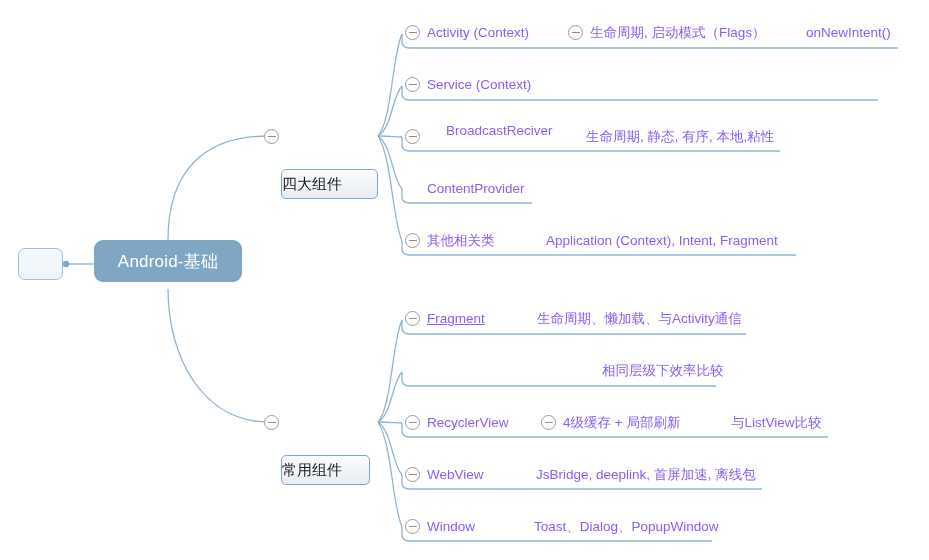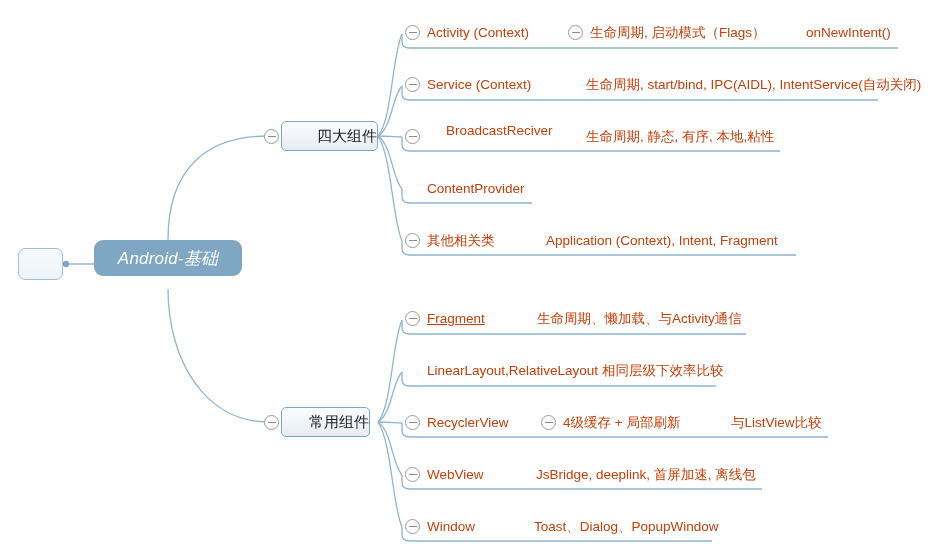--- a/index.html
+++ b/index.html
@@ -37,28 +37,29 @@
 
   
   .branch{
     position:absolute;
     box-sizing:border-box;
     border:1px solid #7ba7cd;
     border-radius:5px;
     background:linear-gradient(180deg,#fbfcfe 0%,#e7ecf2 100%);
     color:#1a1a1a;
     font-size:15px;
-    display:flex;align-items:center;justify-content:flex-end;
+    display:flex;align-items:center;justify-content:flex-start;
     white-space:nowrap;
+    margin-top:48px;
   }
 
   
   .leaf{
     position:absolute;
-    color:#c2410c;
+    color:#8b5cf6;
     font-size:13.5px;
     white-space:nowrap;
     line-height:1;
   }
   .leaf.cjk{font-size:13.5px;}
 
   
   .ico{
     position:absolute;
     width:15px;height:15px;
@@ -115,21 +116,21 @@
 
     </g>
 
     <circle cx="66" cy="264" r="3.2" fill="#7fa7c3"></circle>
   </svg>
 
   <div class="stub" style="left:18px;top:248px;width:45px;height:32px;">
     <span></span>
   </div>
 
-  <div class="central" style="left:94px;top:240px;width:148px;height:36px;font-style:italic;">
+  <div class="central" style="left:94px;top:240px;width:148px;height:42px;">
     <span>Android-基础</span>
   </div>
 
   <div class="ico" style="left:264px;top:129px;"></div>
   <div class="branch" style="left:281px;top:121px;width:97px;height:30px;">
     <span>四大组件</span>
   </div>
 
   <div class="ico" style="left:264px;top:415px;"></div>
   <div class="branch" style="left:281px;top:407px;width:89px;height:30px;">
@@ -137,37 +138,35 @@
   </div>
 
   <div class="ico" style="left:405px;top:25px;"></div>
   <div class="leaf" style="left:427px;top:26px;">Activity (Context)</div>
   <div class="ico" style="left:568px;top:25px;"></div>
   <div class="leaf cjk" style="left:590px;top:26px;">生命周期, 启动模式（Flags）</div>
   <div class="leaf" style="left:806px;top:26px;">onNewIntent()</div>
 
   <div class="ico" style="left:405px;top:77px;"></div>
   <div class="leaf" style="left:427px;top:78px;">Service (Context)</div>
-  <div class="leaf cjk" style="left:586px;top:78px;">生命周期, start/bind, IPC(AIDL), IntentService(自动关闭)</div>
 
   <div class="ico" style="left:405px;top:129px;"></div>
   <div class="leaf" style="left:427px;top:124px;margin-left:19px;">BroadcastReciver</div>
   <div class="leaf cjk" style="left:586px;top:130px;">生命周期, 静态, 有序, 本地,粘性</div>
 
   <div class="leaf" style="left:427px;top:182px;">ContentProvider</div>
 
   <div class="ico" style="left:405px;top:233px;"></div>
   <div class="leaf cjk" style="left:427px;top:234px;">其他相关类</div>
   <div class="leaf" style="left:546px;top:234px;">Application (Context), Intent, Fragment</div>
 
   <div class="ico" style="left:405px;top:311px;"></div>
   <div class="leaf" style="left:427px;top:312px;text-decoration:underline;">Fragment</div>
   <div class="leaf cjk" style="left:537px;top:312px;">生命周期、懒加载、与Activity通信</div>
 
-  <div class="leaf" style="left:427px;top:364px;">LinearLayout,RelativeLayout</div>
   <div class="leaf cjk" style="left:602px;top:364px;">相同层级下效率比较</div>
 
   <div class="ico" style="left:405px;top:415px;"></div>
   <div class="leaf" style="left:427px;top:416px;">RecyclerView</div>
   <div class="ico" style="left:541px;top:415px;"></div>
   <div class="leaf cjk" style="left:563px;top:416px;">4级缓存 + 局部刷新</div>
   <div class="leaf cjk" style="left:731px;top:416px;">与ListView比较</div>
 
   <div class="ico" style="left:405px;top:467px;"></div>
   <div class="leaf" style="left:427px;top:468px;">WebView</div>

